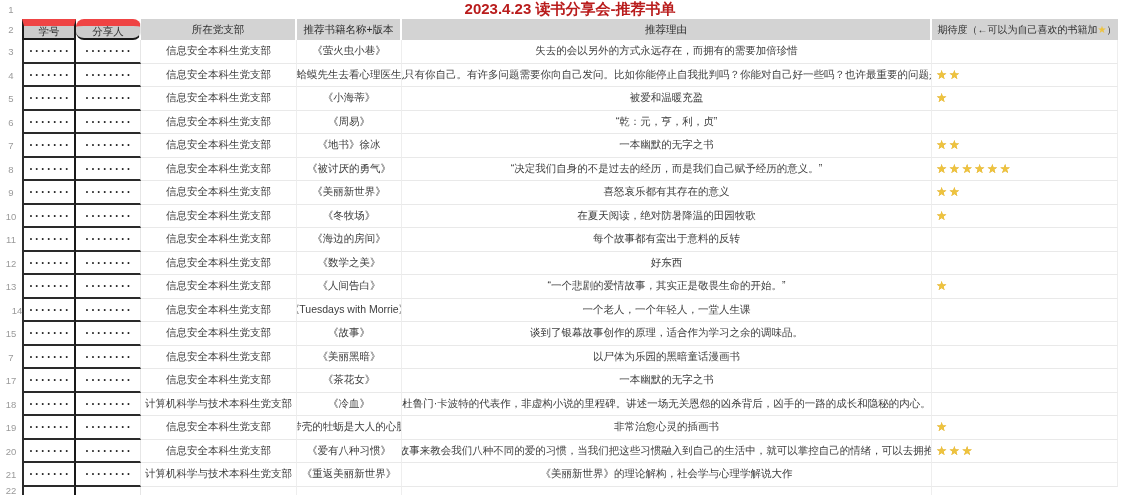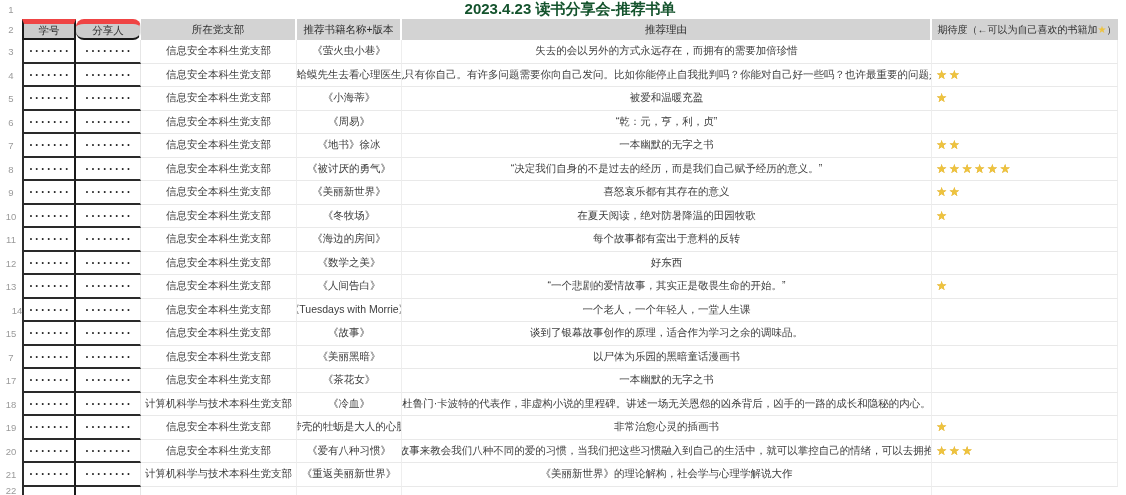--- a/index.html
+++ b/index.html
@@ -14,30 +14,30 @@
     display:flex;align-items:center;justify-content:center;
     font-size:9.5px;color:#9a9a9a;box-sizing:border-box;
   }
   
   .content{position:absolute;left:22px;top:0;width:1096px;}
   .title-row{
     height:19px;display:flex;align-items:center;justify-content:center;
     box-sizing:border-box;
   }
   .title-row .title{
-    font-size:15px;font-weight:bold;color:#14532d;white-space:nowrap;
+    font-size:15px;font-weight:bold;color:#b91c1c;white-space:nowrap;
   }
   .hrow{display:flex;height:21px;box-sizing:border-box;}
   .hcell{
     background:#d3d3d3;display:flex;align-items:center;justify-content:center;
     font-size:10.5px;color:#2e2e2e;box-sizing:border-box;white-space:nowrap;
     overflow:hidden;border-right:2px solid #ffffff;
   }
   .hcell.h-id,.hcell.h-sharer{
-    background:#cccccc;border-top:5px solid #ef4444;border-bottom:2px solid #191919;
+    background:#cccccc;border-top:7px solid #ef4444;border-bottom:2px solid #191919;
   }
   .hcell.h-id{border-left:2px solid #191919;border-right:2px solid #191919;}
   .hcell.h-sharer{border-right:1px solid #e6e6e6;border-radius:8px;}
   .hcell.h-exp{font-size:10px;border-right:none;}
   .gold{color:#eec33e;}
   
   .tr{display:flex;height:23.5px;box-sizing:border-box;}
   .td{
     display:flex;align-items:center;justify-content:center;
     box-sizing:border-box;font-size:10.5px;white-space:nowrap;overflow:hidden;

